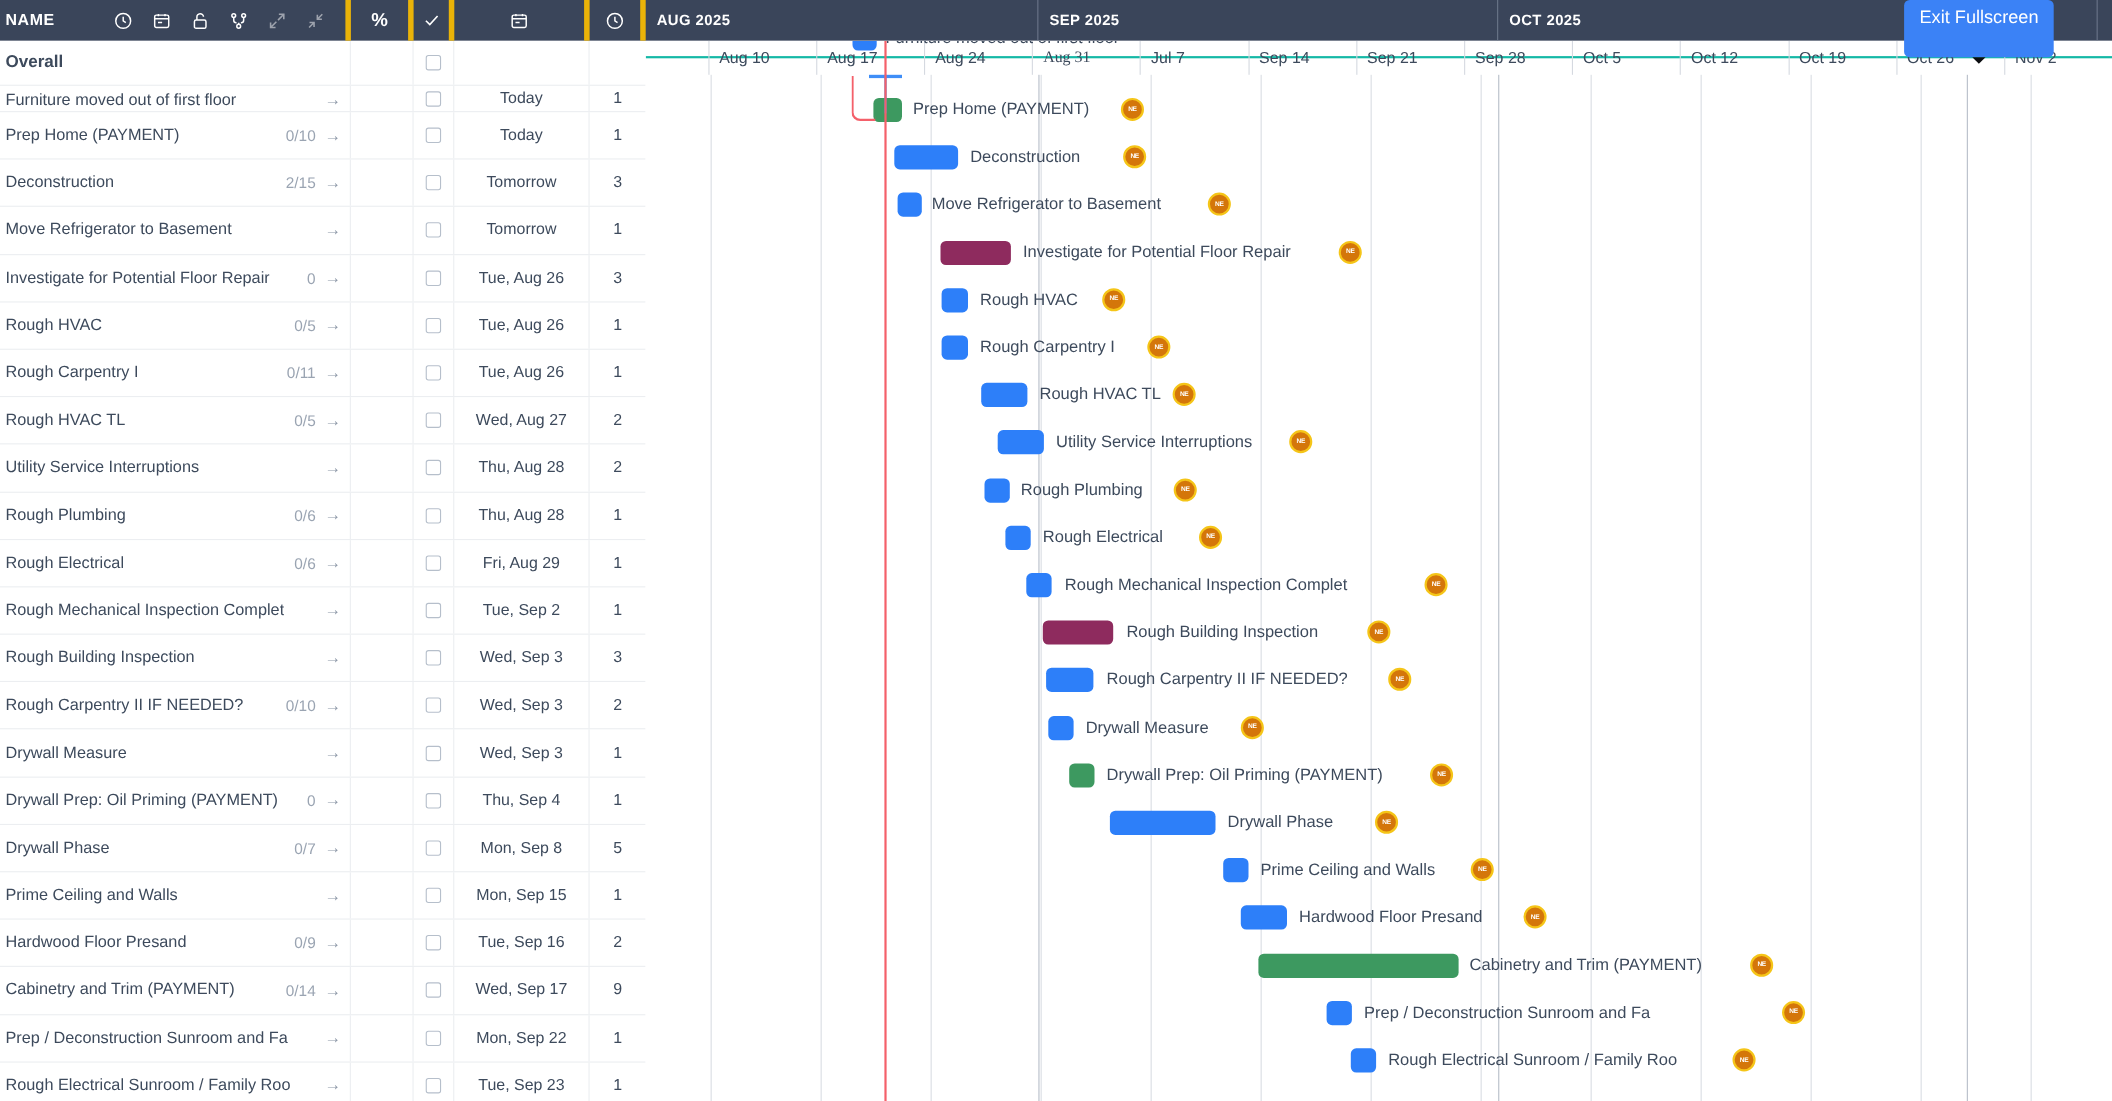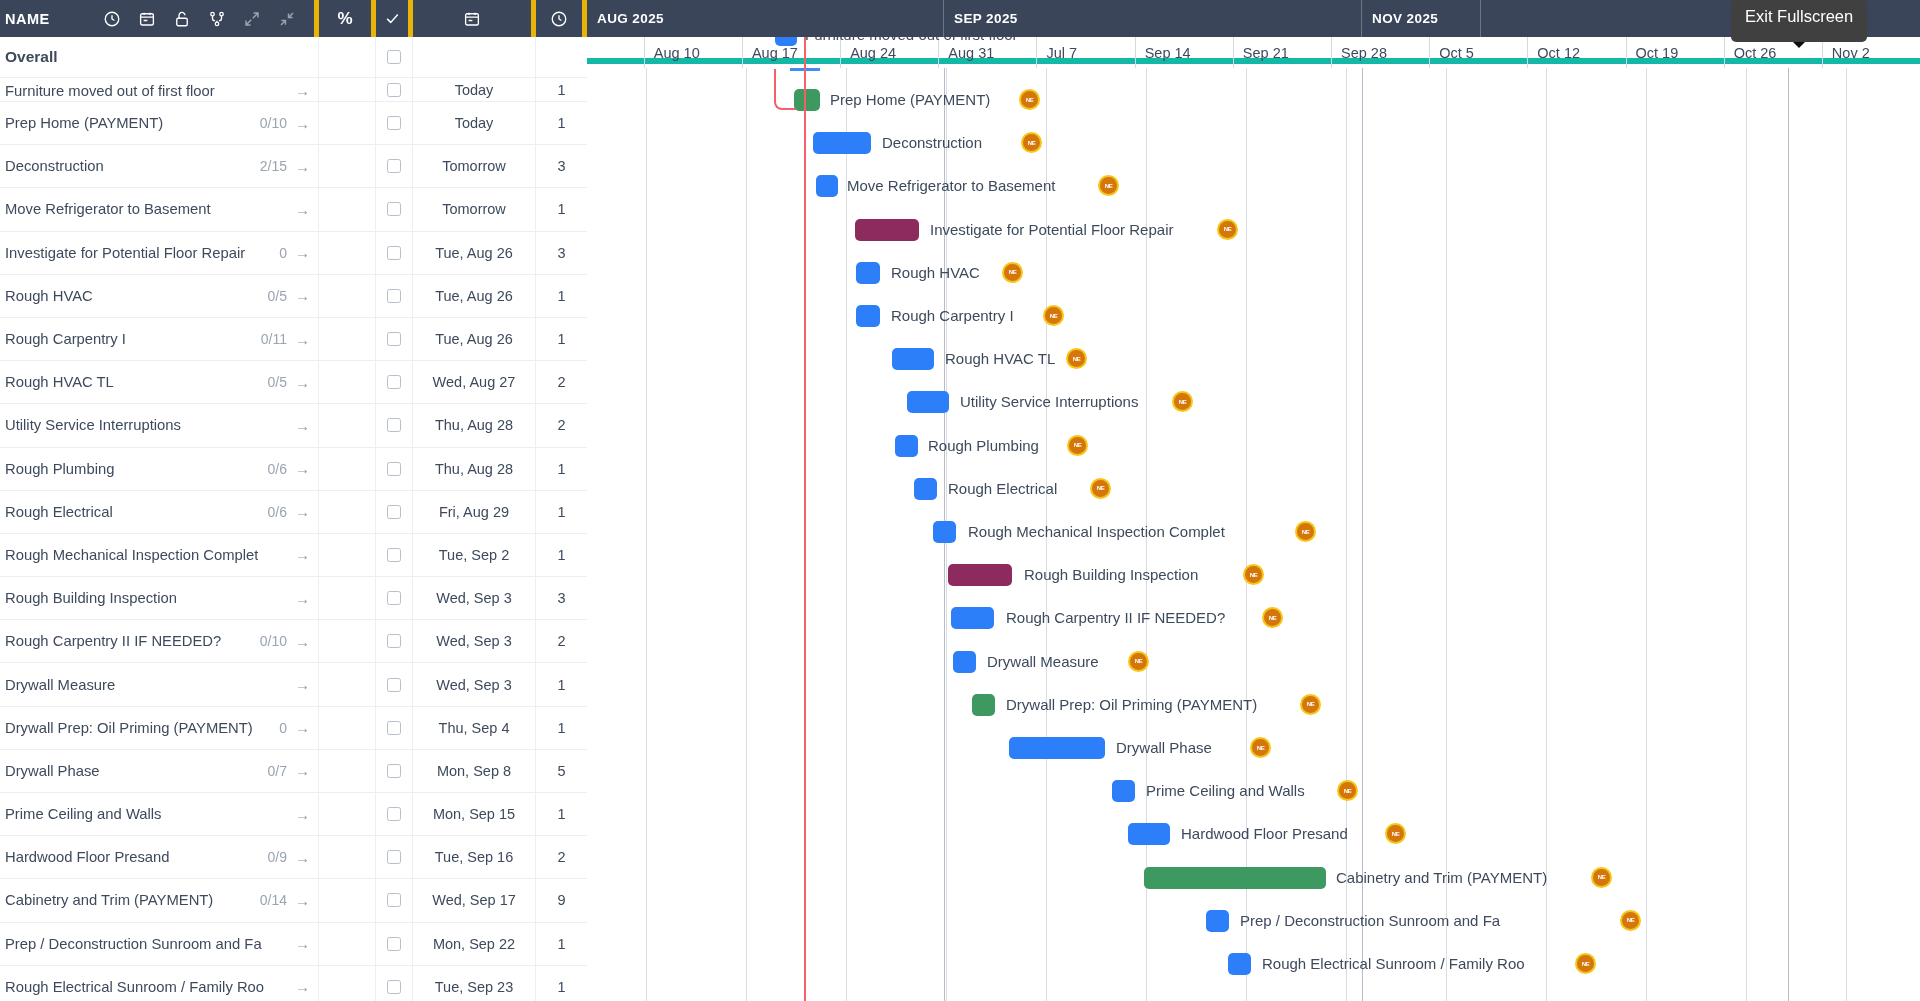--- a/index.html
+++ b/index.html
@@ -65,21 +65,21 @@
     width:123px; display:flex; align-items:center; justify-content:center;
     border-right:1px solid #eceef1; font-size:14.5px; color:#3d4a5c; white-space:nowrap;
   }
   .c-dur {
     width:51px; display:flex; align-items:center; justify-content:center;
     font-size:14.5px; color:#3d4a5c;
   }
 
   
   .gantt { flex:1; position:relative; background:#fff; overflow:hidden; }
-  .tick-row { display:flex; height:27px; border-bottom:6px solid #14b8a6; }
+  .tick-row { display:flex; height:16px; border-bottom:2px solid #14b8a6; }
   .tick {
     position:relative; height:31px; display:flex; align-items:center; padding-left:9px;
     font-size:14.5px; color:#3d4a5c; border-left:1px solid #d5d9e0;
   }
   .grid-layer { position:absolute; left:0; top:31px; right:0; bottom:0; pointer-events:none; }
   .gline { position:absolute; top:0; bottom:0; width:1px; background:#d9dde3; }
   .gline.month { background:#b6bdc8; }
   .bars { position:absolute; left:0; top:31px; right:0; bottom:0; }
   .brow { position:absolute; left:0; right:0; height:43.2px; }
   .bar {
@@ -97,22 +97,22 @@
   .todayline { position:absolute; top:0; bottom:0; width:2px; background:#f4606a; z-index:5; }
   .dep {
     position:absolute; border-left:2px solid #f4606a; border-bottom:2px solid #f4606a;
     border-bottom-left-radius:8px; z-index:4;
   }
   .milestone-stem { position:absolute; width:2px; background:#3f8ef7; z-index:4; }
   .milestone-cap { position:absolute; height:3px; background:#3f8ef7; z-index:4; }
 
   
   .tooltip {
-    position:absolute; background:#404040; color:#fff; border-radius:5px;
-    font-size:16.5px; padding:7px 14px 16px; white-space:nowrap; z-index:60;
+    position:absolute; background:#3b82f6; color:#fff; border-radius:5px;
+    font-size:16.5px; padding:7px 14px 26px; white-space:nowrap; z-index:60;
   }
   .tooltip .tip-arrow {
     position:absolute; left:50%; bottom:-6px; transform:translateX(-50%);
     width:0; height:0; border-left:6px solid transparent; border-right:6px solid transparent;
     border-top:6px solid #0b0d10;
   }
 </style>
 </head>
 <body>
 
@@ -186,20 +186,23 @@
         </svg>
     </div>
 
     <div class="tl-head" id="tl-head">
         <div class="tl-month" style="width: 357px;">
           <span>AUG 2025</span>
         </div>
         <div class="tl-month" style="width: 418px;">
           <span>SEP 2025</span>
         </div>
+        <div class="tl-month" style="width: 426px;">
+          <span>OCT 2025</span>
+        </div>
         <div class="tl-month" style="width: 119px;">
           <span>NOV 2025</span>
         </div>
       </div>
   </div>
 
   <div class="body">
 
     <div class="table" id="task-table">
         <div class="row overall">
@@ -585,21 +588,21 @@
           <div class="tick" style="width: 119px; margin-left: -60px;"></div>
           <div class="tick" style="width: 100px; margin-left: 0px;">
             <span>Aug 10</span>
           </div>
           <div class="tick" style="width: 100px; margin-left: 0px;">
             <span>Aug 17</span>
           </div>
           <div class="tick" style="width: 100px; margin-left: 0px;">
             <span>Aug 24</span>
           </div>
-          <div class="tick" style="width: 100px; margin-left: 0px;">
+          <div class="tick" style="width: 100px; margin-left: 0px; font-family: Liberation Serif, serif;">
             <span>Aug 31</span>
           </div>
           <div class="tick" style="width: 100px; margin-left: 0px;">
             <span>Jul 7</span>
           </div>
           <div class="tick" style="width: 100px; margin-left: 0px;">
             <span>Sep 14</span>
           </div>
           <div class="tick" style="width: 100px; margin-left: 0px;">
             <span>Sep 21</span>

